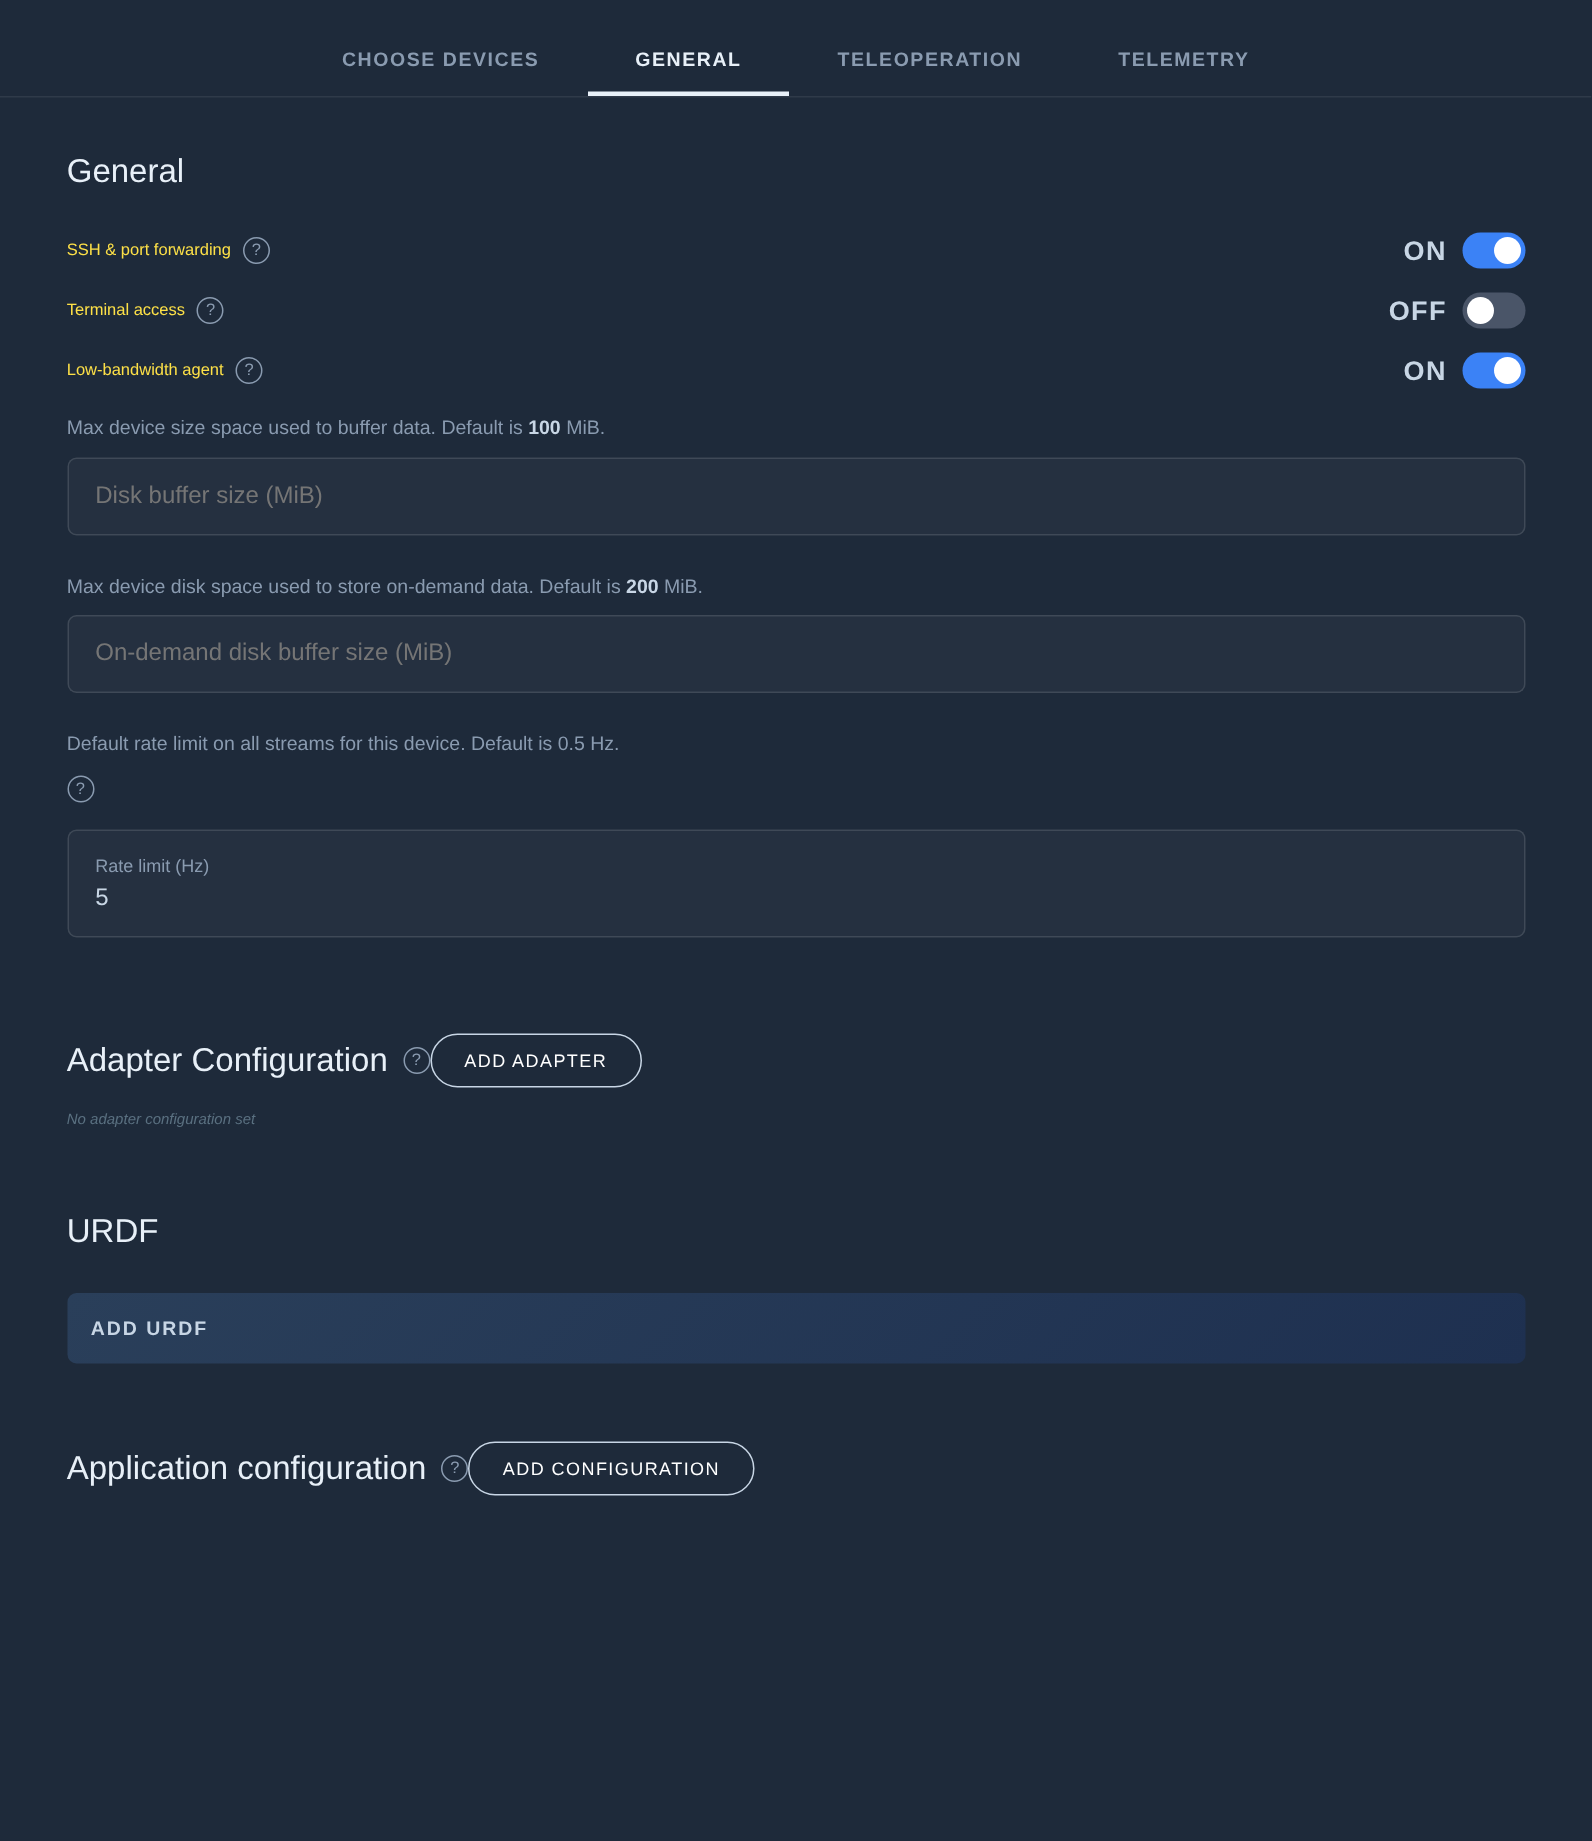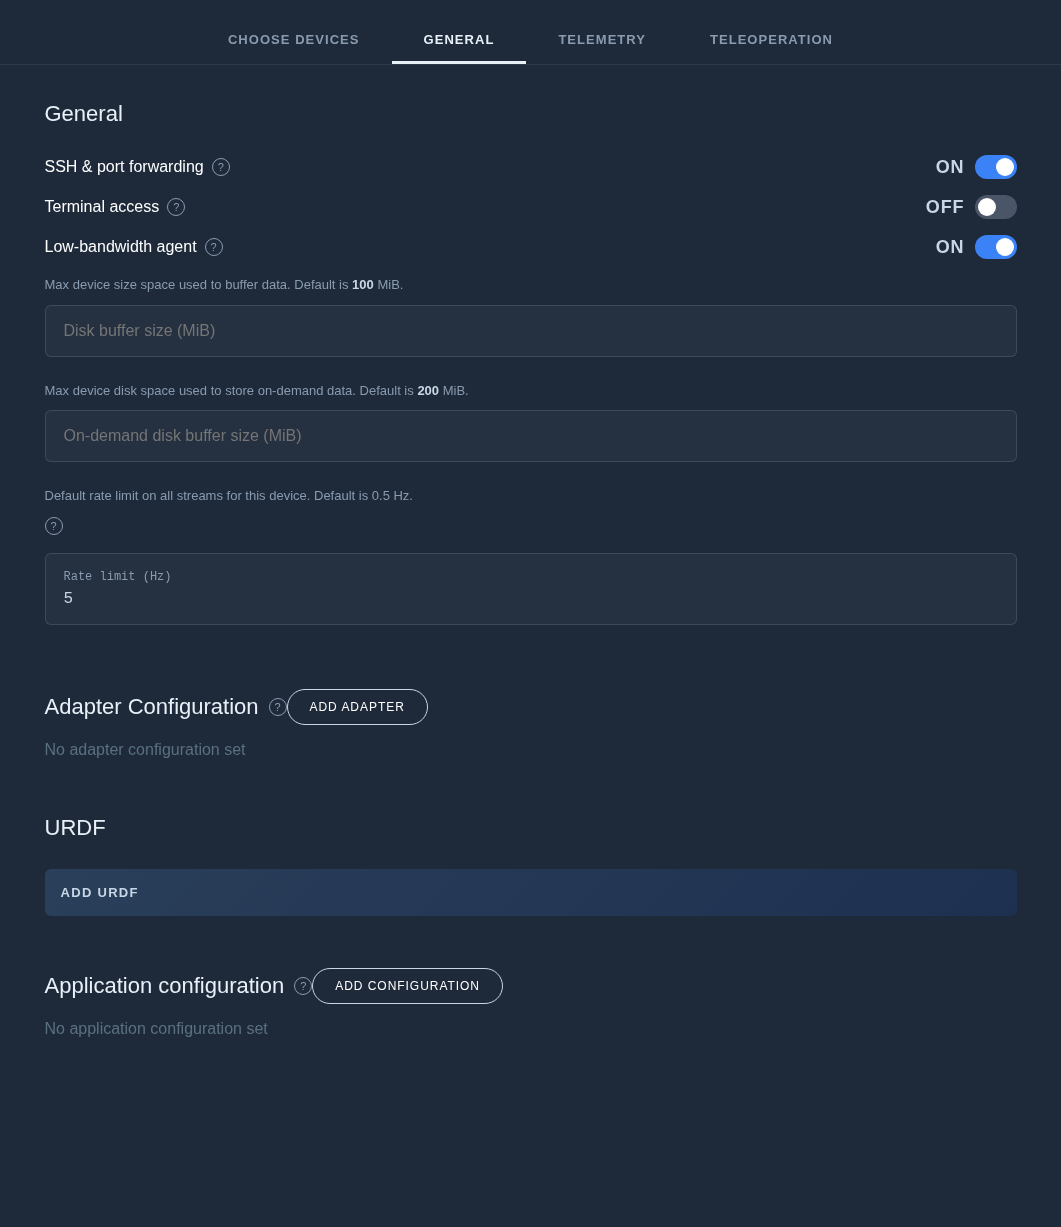--- a/index.html
+++ b/index.html
@@ -62,22 +62,22 @@
       margin-bottom: 16px;
     }
 
     .toggle-label-group {
       display: flex;
       align-items: center;
       gap: 8px;
     }
 
     .toggle-label {
-      font-size: 16px;
-      color: #ffffff;
+      font-size: 11px;
+      color: #fde047;
     }
 
     .help-icon {
       width: 18px;
       height: 18px;
       border: 1.5px solid #8a9bb0;
       border-radius: 50%;
       display: inline-flex;
       align-items: center;
       justify-content: center;
@@ -218,22 +218,23 @@
       color: #ffffff;
       font-size: 12px;
       font-weight: 400;
       letter-spacing: 0.08em;
       cursor: pointer;
       text-transform: uppercase;
     }
 
     
     .empty-state {
+      font-style: italic;
       color: #5a7080;
-      font-size: 16px;
+      font-size: 10px;
       margin-bottom: 36px;
       margin-top: 12px;
     }
 
     
     .btn-add-urdf {
       display: block;
       width: 100%;
       padding: 16px;
       background: linear-gradient(135deg, #2a3f5a 0%, #1e3050 100%);
@@ -265,22 +266,22 @@
       color: #8a9bb0;
       cursor: pointer;
     }
   </style>
 </head>
 <body>
 
 <nav class="nav-tabs">
   <div class="nav-tab">CHOOSE DEVICES</div>
   <div class="nav-tab active">GENERAL</div>
+  <div class="nav-tab">TELEOPERATION</div>
   <div class="nav-tab">TELEMETRY</div>
-  <div class="nav-tab">TELEOPERATION</div>
 </nav>
 
 <div class="content">
 
   
   <h2 class="section-heading">General</h2>
 
   
   <div class="toggle-row">
     <div class="toggle-label-group">
@@ -344,21 +345,21 @@
   <p class="description-text">
     <span>Max device disk space used to store on-demand data. Default is </span><strong>200</strong><span> MiB.</span>
   </p>
   <div class="input-field-wrapper">
     <input class="input-field-inner" type="text" placeholder="On-demand disk buffer size (MiB)" style="">
   </div>
 
   
   <p class="description-text">Default rate limit on all streams for this device. Default is 0.5 Hz.</p>
   <span class="help-icon-sm" style="margin-bottom: 10px; display: inline-flex;">?</span>
-  <div class="input-field-wrapper" style="margin-top: 8px; font-family: Liberation Mono, monospace;">
+  <div class="input-field-wrapper" style="margin-top: 8px;">
     <div class="rate-limit-label">Rate limit (Hz)</div>
     <div class="rate-limit-value">5</div>
   </div>
 
   <div style="height: 40px;"></div>
 
   
   <div class="section-header-row">
     <div class="section-title-group">
       <span class="section-title">Adapter Configuration</span>
@@ -377,15 +378,14 @@
   <div style="height: 16px;"></div>
 
   
   <div class="section-header-row">
     <div class="section-title-group">
       <span class="section-title">Application configuration</span>
       <span class="help-icon-sm">?</span>
     </div>
     <button class="btn-outlined">ADD CONFIGURATION</button>
   </div>
-  <p class="empty-state">No application configuration set</p>
 
 </div>
 
 </body></html>

